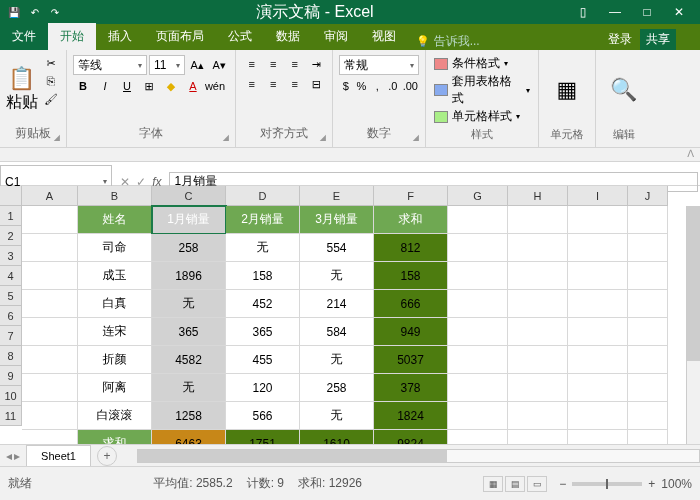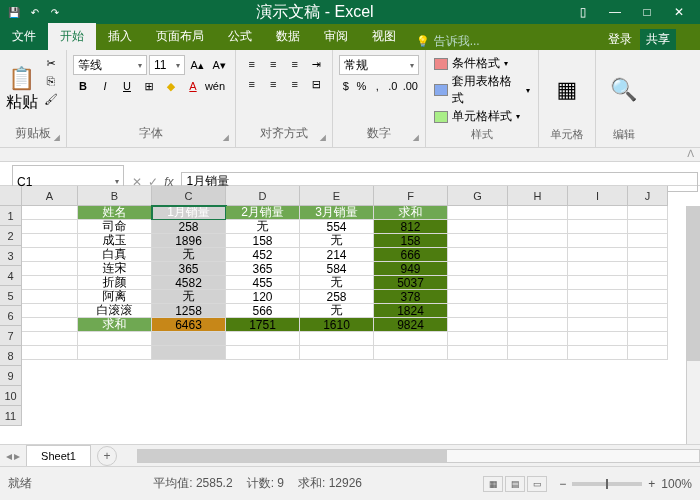--- a/index.html
+++ b/index.html
@@ -31,34 +31,34 @@
 .combo .dd{margin-left:auto;font-size:8px;color:#666}
 .btn-s{width:20px;height:18px;display:flex;align-items:center;justify-content:center;border:1px solid transparent;font-size:11px}
 .align-col{width:88px;display:flex;flex-direction:column;gap:2px;padding:2px}
 .num-col{width:84px;display:flex;flex-direction:column;gap:2px;padding:2px}
 .styles-col{width:104px;display:flex;flex-direction:column;gap:1px;padding:2px 4px}
 .styles-col .srow{display:flex;align-items:center;gap:4px;font-size:11px}
 .srow .box{width:14px;height:12px;border:1px solid #888}
 .cells-col,.edit-col{width:48px;display:flex;flex-direction:column;align-items:center;justify-content:center}
 .bigico{font-size:22px}
 .namebox-row{height:24px;display:flex;align-items:center;border-bottom:1px solid #d4d4d4;background:#fff;padding-top:18px;padding-bottom:2px}
-.namebox{width:112px;height:20px;border:1px solid #c2c2c2;margin-left:12px;display:flex;align-items:center;padding:16px 4px}
+.namebox{width:112px;height:20px;border:1px solid #c2c2c2;margin-left:0;display:flex;align-items:center;padding:16px 4px}
 .namebox .dd{margin-left:auto;font-size:8px;color:#666}
 .fx-btns{display:flex;align-items:center;gap:6px;padding:0 8px;color:#999}
 .fx{font-style:italic;color:#666}
 .fbar{flex:1;height:20px;border:1px solid #c2c2c2;margin-right:2px;padding:0 4px;display:flex;align-items:center}
 .sheet{flex:1;display:flex;position:relative;overflow:hidden}
 .row-hdrs{width:22px;background:#e6e6e6;border-right:1px solid #c4c4c4}
 .rh,.corner{height:20px;border-bottom:1px solid #c4c4c4;display:flex;align-items:center;justify-content:center;font-size:11px;color:#333;background:#e6e6e6}
 .corner{width:22px;border-right:1px solid #c4c4c4}
 .grid{flex:1;overflow:hidden}
 .col-hdrs{display:flex;height:20px}
 .ch{border-right:1px solid #c4c4c4;border-bottom:1px solid #c4c4c4;display:flex;align-items:center;justify-content:center;font-size:11px;background:#e6e6e6;color:#333}
 .ch.sel{background:#d2d2d2}
-.datarow{display:flex;height:14px}
+.datarow{display:flex;height:28px}
 .cell{border-right:1px solid #d8d8d8;border-bottom:1px solid #d8d8d8;display:flex;align-items:center;justify-content:center;font-size:12px;background:#fff}
 .hdr-green{background:#6fa852;color:#fff;font-weight:500}
 .col-sel{background:#d2d2d2}
 .orange{background:#4d7c0f}
 .darkorange{background:#c78718}
 .selected-col{outline:2px solid #1a7a49;outline-offset:-1px}
 .cw-a{width:56px}.cw-b{width:74px}.cw-c{width:74px}.cw-d{width:74px}.cw-e{width:74px}.cw-f{width:74px}.cw-g{width:60px}.cw-h{width:60px}.cw-i{width:60px}.cw-j{width:40px}
 .tabstrip{height:22px;border-top:1px solid #d4d4d4;display:flex;align-items:center;background:#f1f1f1}
 .nav-arrows{display:flex;gap:2px;padding:0 6px;color:#888}
 .sheettab{height:22px;padding:0 14px;display:flex;align-items:center;border:1px solid #ccc;border-bottom:none;background:#fff;font-size:11px}

